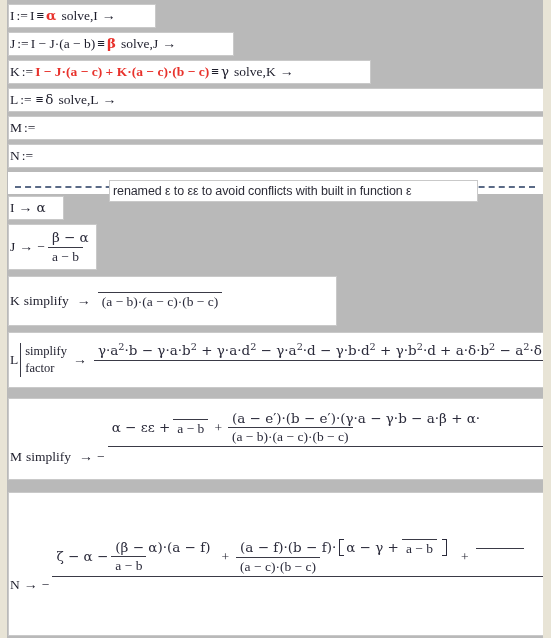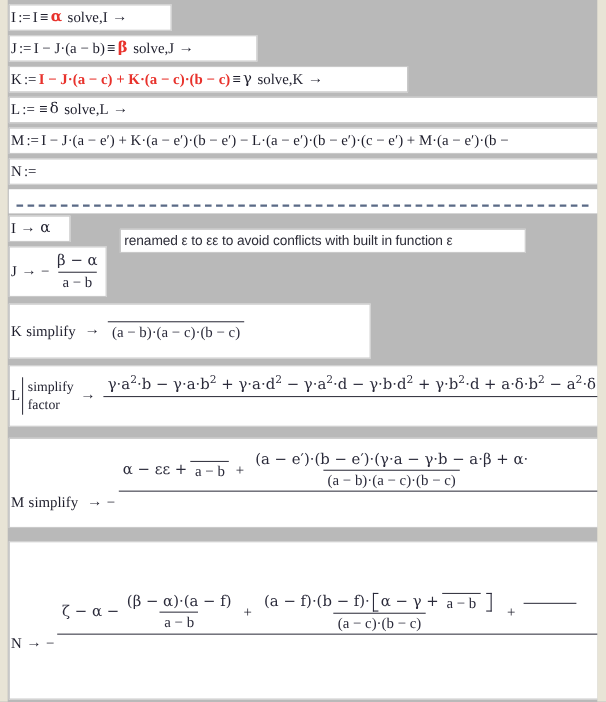--- a/index.html
+++ b/index.html
@@ -68,21 +68,21 @@
     font-size: 12.5px;
     color: #2d2d38;
     padding: 2px 3px;
     letter-spacing: -0.1px;
   }
 
   
   .frac {
     display: inline-flex;
     flex-direction: column;
-    align-items: center;
+    align-items: flex-start;
     vertical-align: middle;
     margin: 0 3px;
   }
   .frac > .num { padding: 0 4px 1px 4px; }
   .frac > .den { padding: 1px 4px 0 4px; border-top: 1.3px solid #3a3a46; }
   .frac.wide > .den { border-top-width: 1.6px; }
 
   .inline { display: inline-flex; align-items: center; }
   sup.pw { font-size: 0.72em; vertical-align: super; line-height: 0; }
 
@@ -168,21 +168,20 @@
       <span class="blk" style="padding-left:5px">solve,</span>
       <span class="blk">L</span>
       <span class="blk arrow">→</span>
     </div>
   </div>
 
   <div class="region bordered clip" style="left:1px; top:116px; width:541px; height:24px;">
     <div class="eqline">
       <span class="blk">M</span>
       <span class="blk op">:=</span>
-      <span class="blk">I − J·(a − e′) + K·(a − e′)·(b − e′) − L·(a − e′)·(b − e′)·(c − e′) + M·(a − e′)·(b −</span>
     </div>
   </div>
 
   <div class="region bordered clip" style="left:1px; top:144px; width:541px; height:24px;">
     <div class="eqline">
       <span class="blk">N</span>
       <span class="blk op">:=</span>
     </div>
   </div>
 
@@ -190,21 +189,21 @@
   <div class="pagebreak" style="top:186px;"></div>
 
   <div class="region bordered" style="left:1px; top:196px; width:56px; height:24px;">
     <div class="eqline">
       <span class="blk">I</span>
       <span class="blk arrow">→</span>
       <span class="blk gk">α</span>
     </div>
   </div>
 
-  <div class="region bordered note" style="left:102px; top:208px; width:369px; height:22px; display:flex; align-items:center;">
+  <div class="region bordered note" style="left:102px; top:180px; width:369px; height:22px; display:flex; align-items:center;">
     <span>renamed ε to εε to avoid conflicts with built in function ε</span>
   </div>
 
   <div class="region bordered" style="left:1px; top:224px; width:89px; height:46px;">
     <div class="eqline">
       <span class="blk">J</span>
       <span class="blk arrow">→</span>
       <span class="blk">−</span>
       <span class="frac">
         <span class="num gk">β − α</span>

